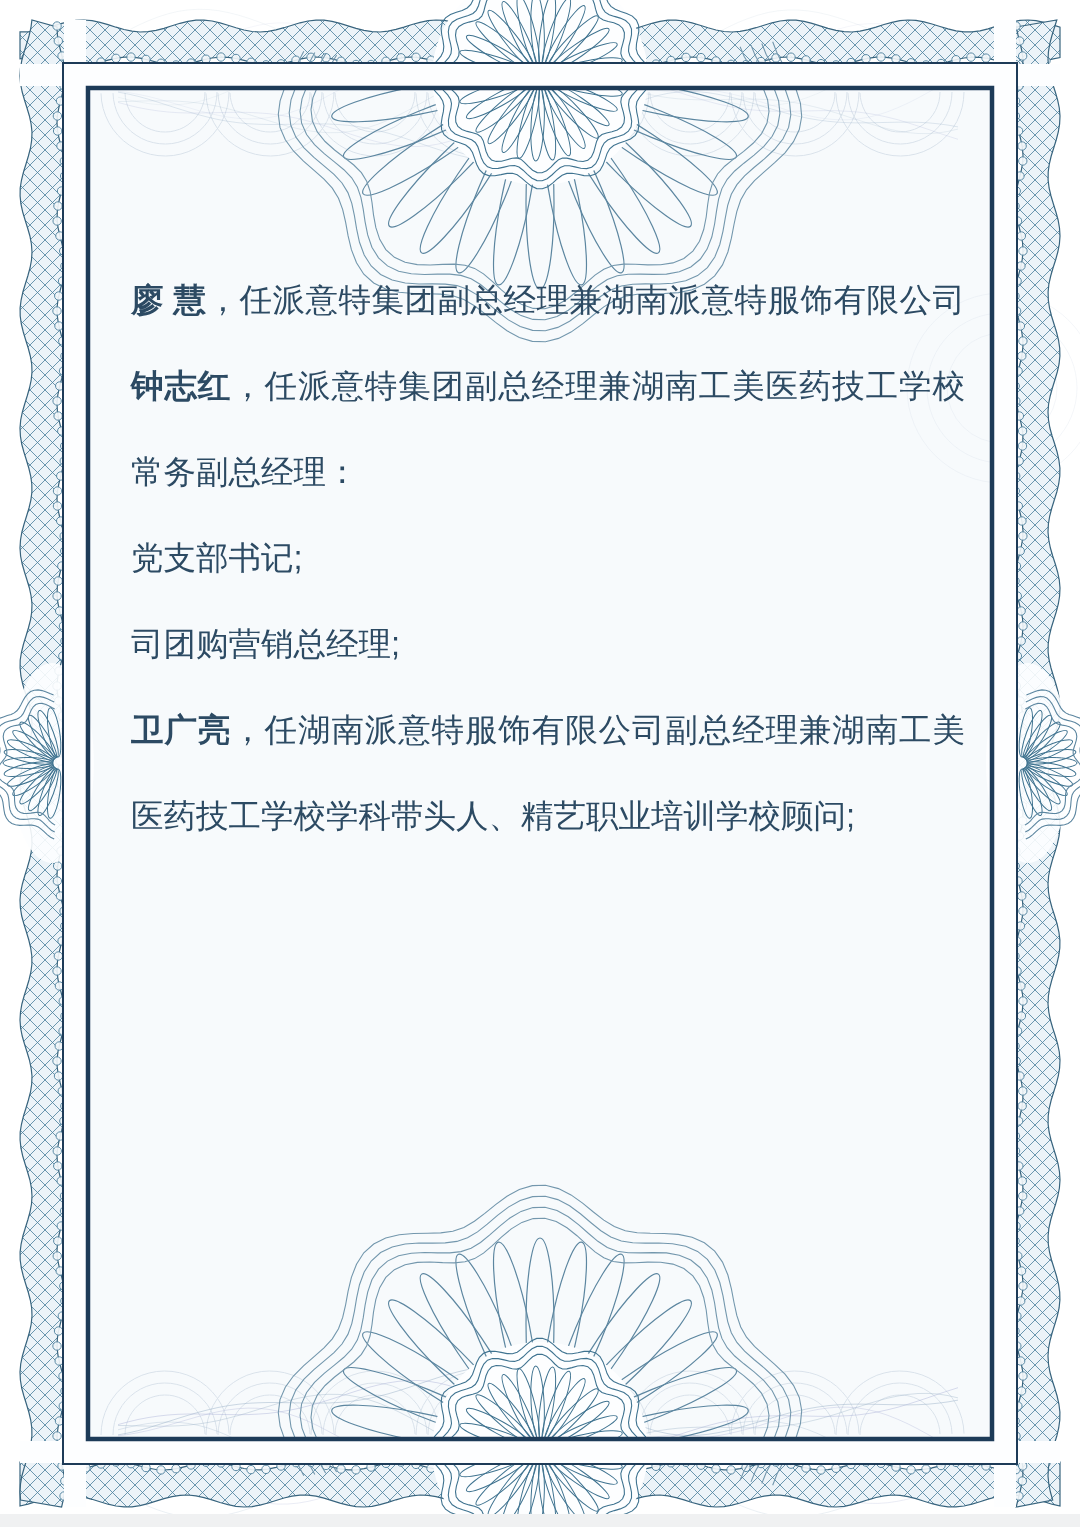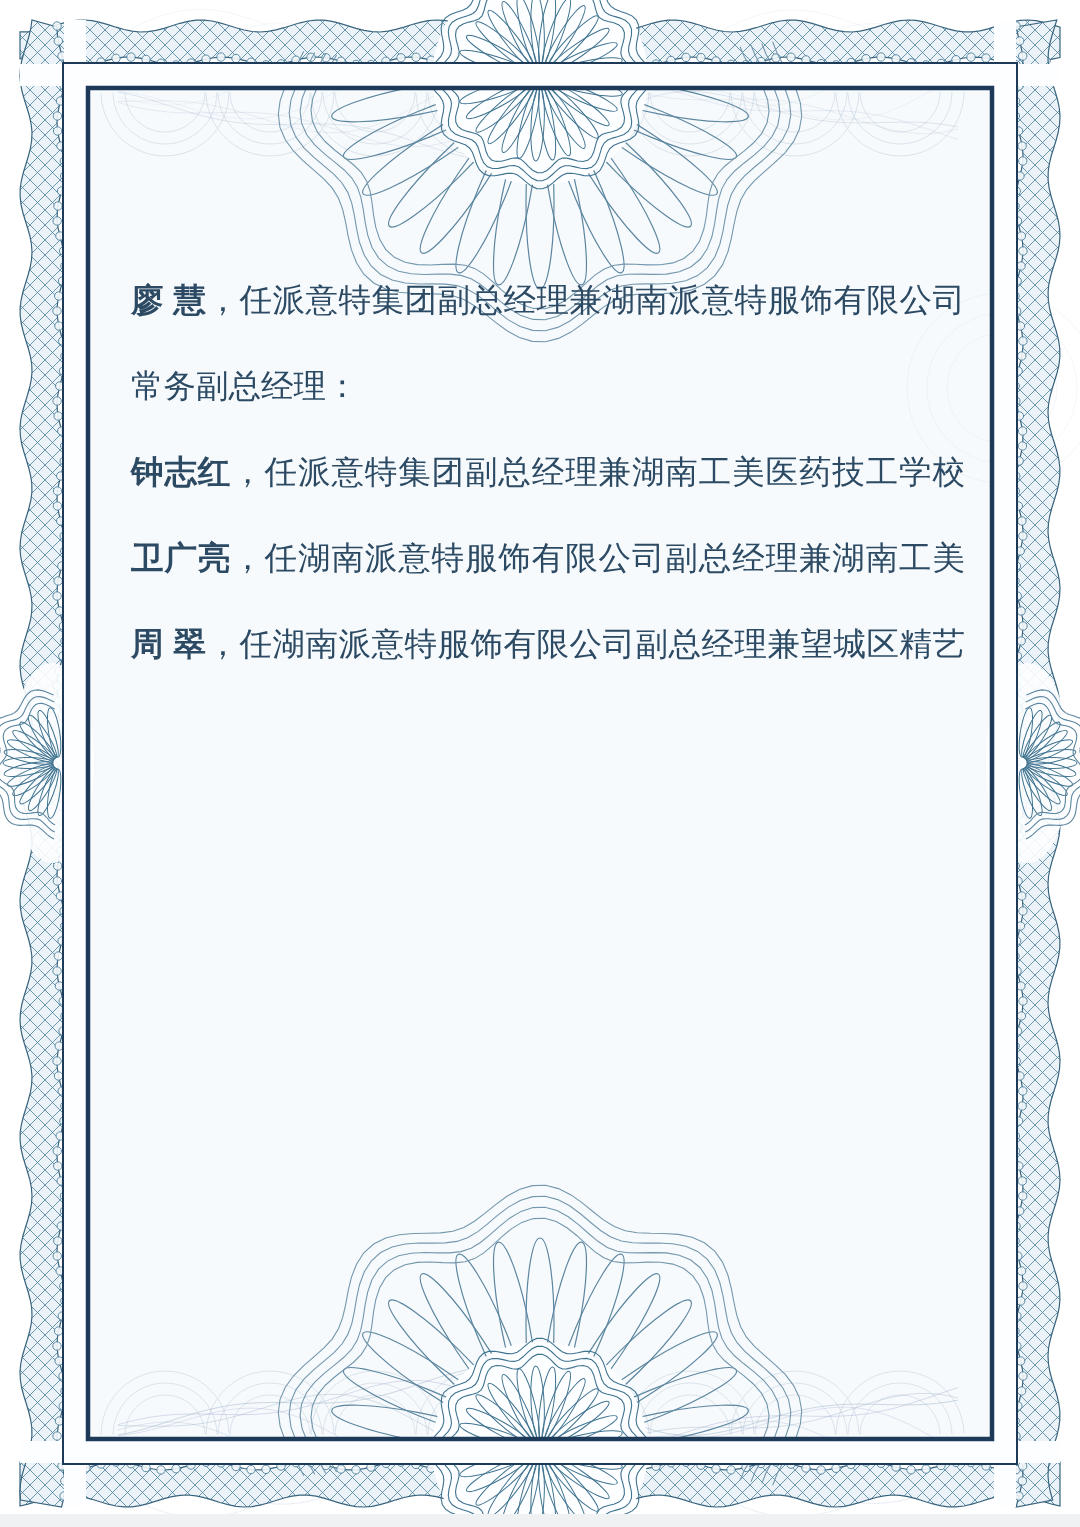--- a/index.html
+++ b/index.html
@@ -597,25 +597,27 @@
       <rect x="20" y="64" width="1040" height="22" fill="#fdfeff"></rect>
       <rect x="20" y="1441" width="1040" height="22" fill="#fdfeff"></rect>
       <rect x="64" y="20" width="22" height="1487" fill="#fdfeff"></rect>
       <rect x="994" y="20" width="22" height="1487" fill="#fdfeff"></rect>
       <rect x="63" y="63" width="954" height="1401" fill="none" stroke="#1d3b58" stroke-width="2"></rect>
       <rect x="88" y="88" width="904" height="1351" fill="none" stroke="#1d3b58" stroke-width="4.5"></rect>
     </svg>
 
   <main class="content">
     <p class="line l-first"><b class="pname">廖 慧</b><span class="psep">，</span><span class="prest">任派意特集团副总经理兼湖南派意特服饰有限公司</span></p>
+    <p class="line l-first"><b class="pname">钟志红</b><span class="psep">，</span><span class="prest">任派意特集团副总经理兼湖南工美医药技工学校</span></p>
+
     <p class="line l-rest">常务副总经理：</p>
-
-    <p class="line l-first"><b class="pname">钟志红</b><span class="psep">，</span><span class="prest">任派意特集团副总经理兼湖南工美医药技工学校</span></p>
-
+    <p class="line l-rest">党支部书记;</p>
+
+    <p class="line l-rest">司团购营销总经理;</p>
 
 
     <p class="line l-first"><b class="pname">卫广亮</b><span class="psep">，</span><span class="prest">任湖南派意特服饰有限公司副总经理兼湖南工美</span></p>
-
-    <p class="line l-first"><b class="pname">周 翠</b><span class="psep">，</span><span class="prest">任湖南派意特服饰有限公司副总经理兼望城区精艺</span></p>
+    <p class="line l-rest">医药技工学校学科带头人、精艺职业培训学校顾问;</p>
+
   </main>
 
   <div class="photo-edge"></div>
 </div>
 
 </body></html>

